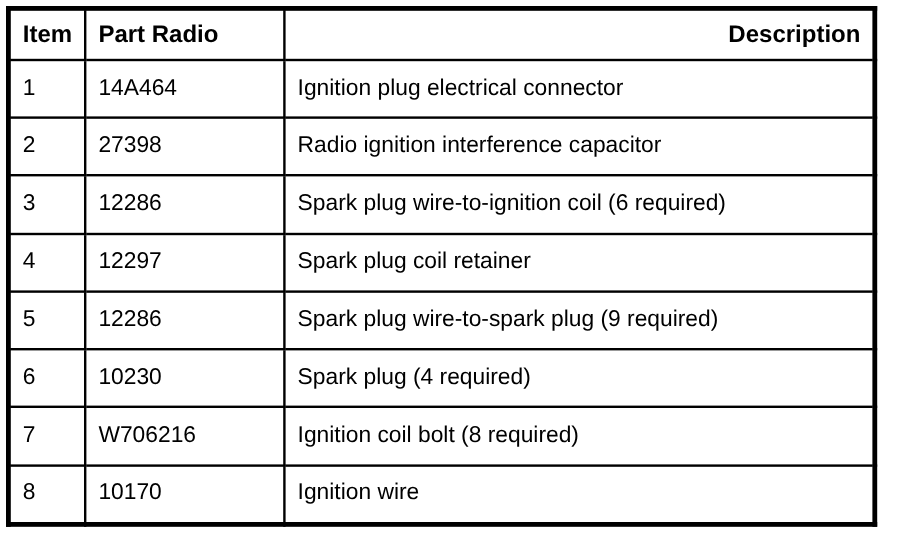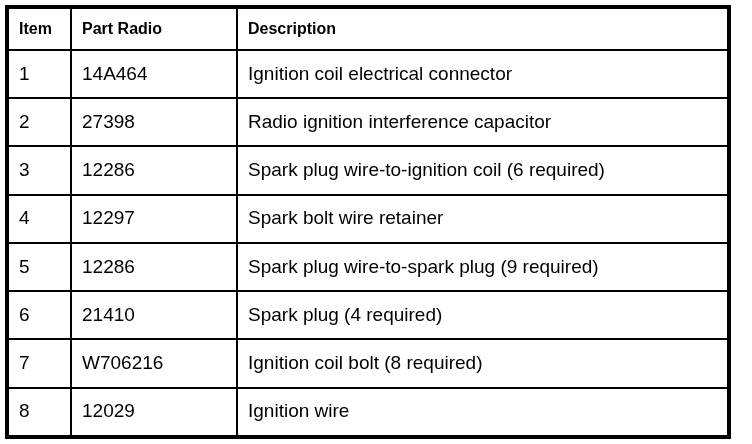--- a/index.html
+++ b/index.html
@@ -33,26 +33,26 @@
   table.parts th, table.parts td {
     padding: 0 10px;
     font-size: 19px;
     line-height: 1.1;
     vertical-align: middle;
     white-space: nowrap;
     overflow: hidden;
   }
   table.parts th {
     font-weight: bold;
-    font-size: 16px;
+    font-size: 20px;
     text-align: left;
     height: 40px;
   }
   table.parts th.col-description {
-    text-align: left;
+    text-align: right;
   }
   table.parts td {
     font-weight: normal;
     height: 46px;
   }
   col.col-item { width: 64px; }
   col.col-part { width: 166px; }
   col.col-desc { width: auto; }
 </style>
 </head>
@@ -69,58 +69,58 @@
       <th class="col-item">Item</th>
       <th class="col-part">Part Radio</th>
       <th class="col-description">Description</th>
     </tr>
   </thead>
   <tbody id="parts-body">
 
   <tr>
     <td>1</td>
     <td>14A464</td>
-    <td>Ignition coil electrical connector</td>
+    <td>Ignition plug electrical connector</td>
   </tr>
 
   <tr>
     <td>2</td>
     <td>27398</td>
     <td>Radio ignition interference capacitor</td>
   </tr>
 
   <tr>
     <td>3</td>
     <td>12286</td>
     <td>Spark plug wire-to-ignition coil (6 required)</td>
   </tr>
 
   <tr>
     <td>4</td>
     <td>12297</td>
-    <td>Spark bolt wire retainer</td>
+    <td>Spark plug coil retainer</td>
   </tr>
 
   <tr>
     <td>5</td>
     <td>12286</td>
     <td>Spark plug wire-to-spark plug (9 required)</td>
   </tr>
 
   <tr>
     <td>6</td>
-    <td>21410</td>
+    <td>10230</td>
     <td>Spark plug (4 required)</td>
   </tr>
 
   <tr>
     <td>7</td>
     <td>W706216</td>
     <td>Ignition coil bolt (8 required)</td>
   </tr>
 
   <tr>
     <td>8</td>
-    <td>12029</td>
+    <td>10170</td>
     <td>Ignition wire</td>
   </tr>
 </tbody>
 </table>
 
 </body></html>

